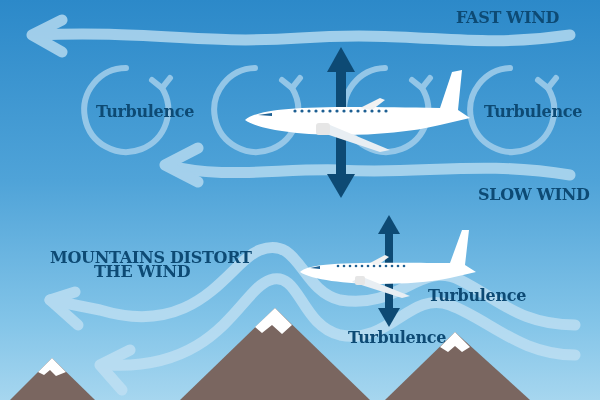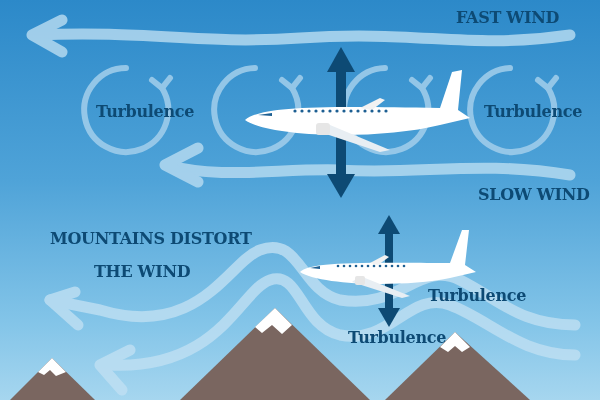--- a/index.html
+++ b/index.html
@@ -113,20 +113,20 @@
           <circle cx="386" cy="266" r="1.3"></circle>
         <circle cx="392" cy="266" r="1.3"></circle>
           <circle cx="398" cy="266" r="1.3"></circle>
           <circle cx="404" cy="266" r="1.3"></circle>
       </g>
     </g>
   </svg>
 
   <div class="lbl title" style="left:456px; top:8px;">FAST WIND</div>
   <div class="lbl title" style="left:478px; top:185px;">SLOW WIND</div>
-  <div class="lbl title" style="left:50px; top:229px;">MOUNTAINS DISTORT</div>
+  <div class="lbl title" style="left:50px; top:248px;">MOUNTAINS DISTORT</div>
   <div class="lbl title" style="left:94px; top:262px;">THE WIND</div>
 
   <div class="lbl turb" style="left:96px; top:102px;">Turbulence</div>
   <div class="lbl turb" style="left:484px; top:102px;">Turbulence</div>
   <div class="lbl turb" style="left:428px; top:286px;">Turbulence</div>
   <div class="lbl turb" style="left:348px; top:328px;">Turbulence</div>
 </div>
 
 </body></html>

